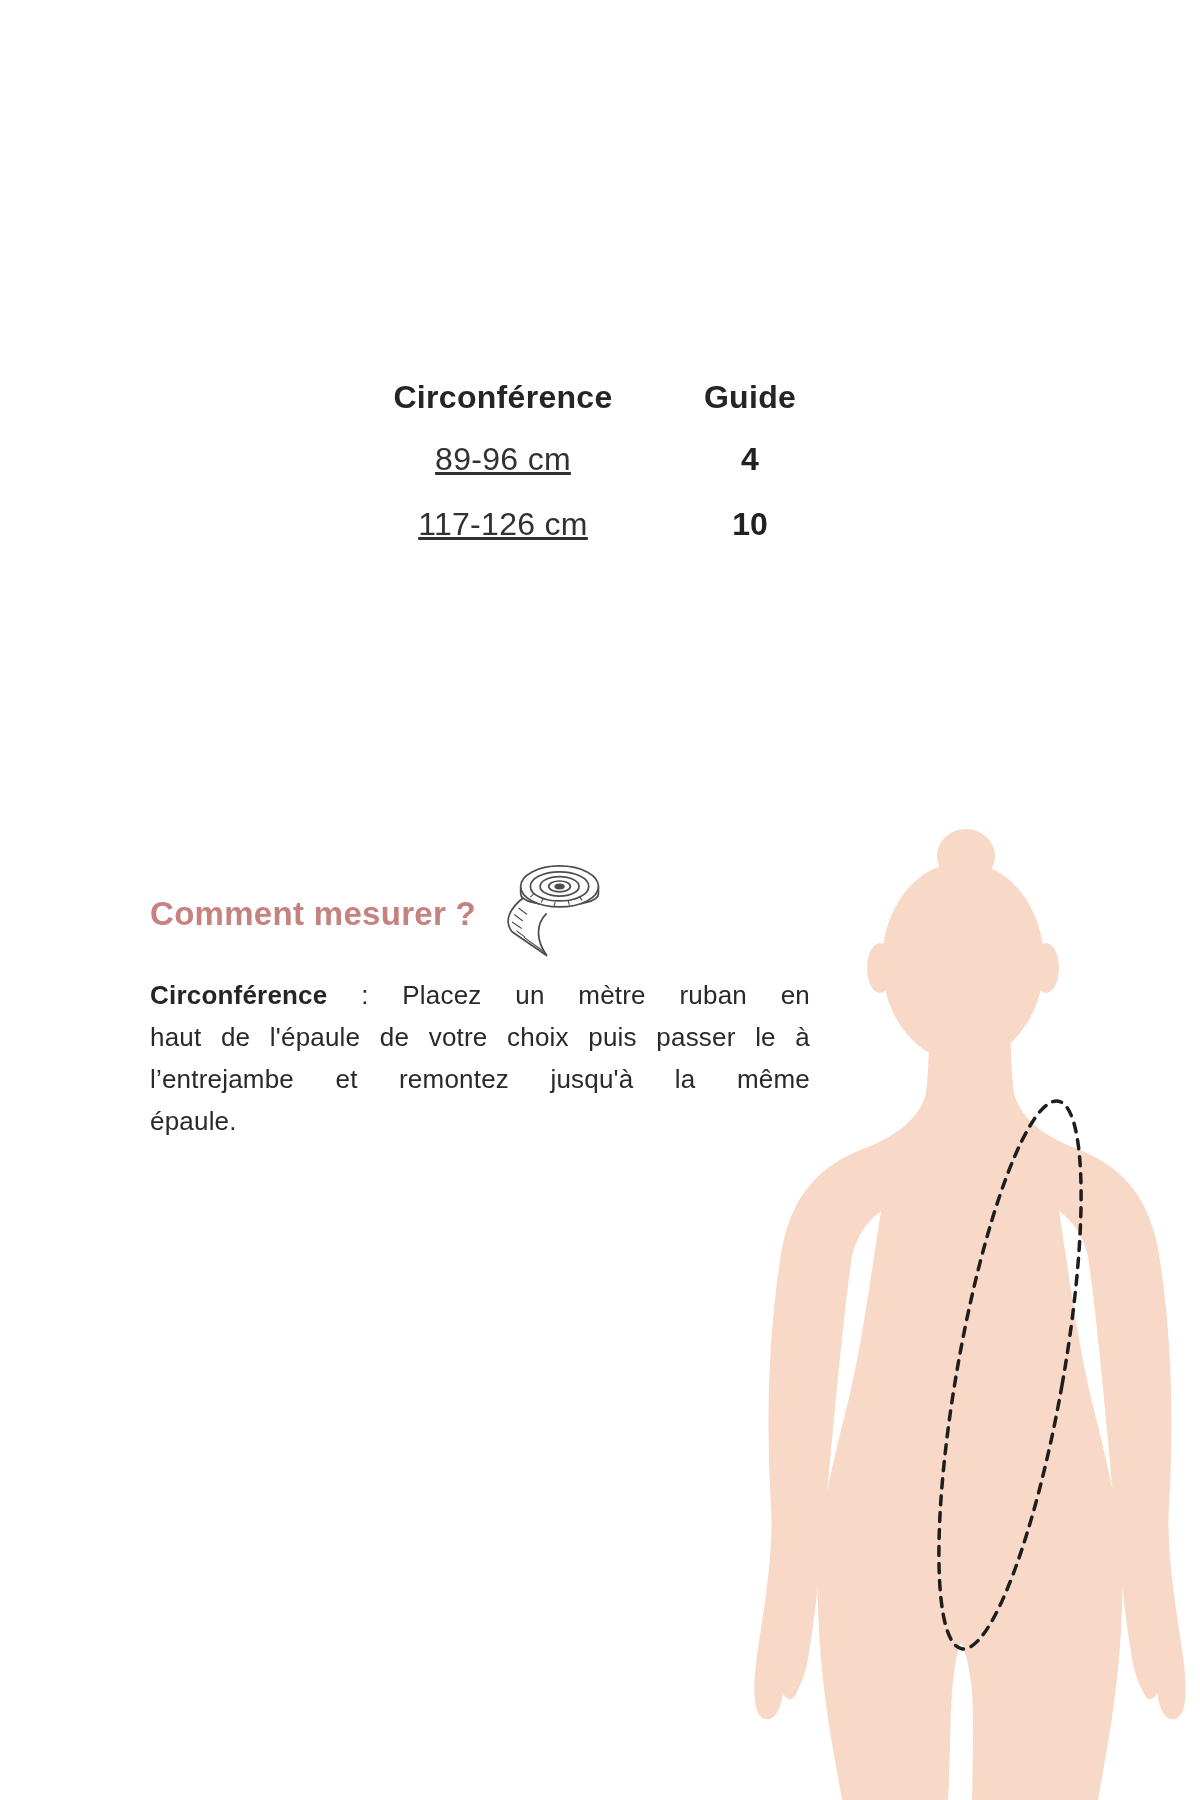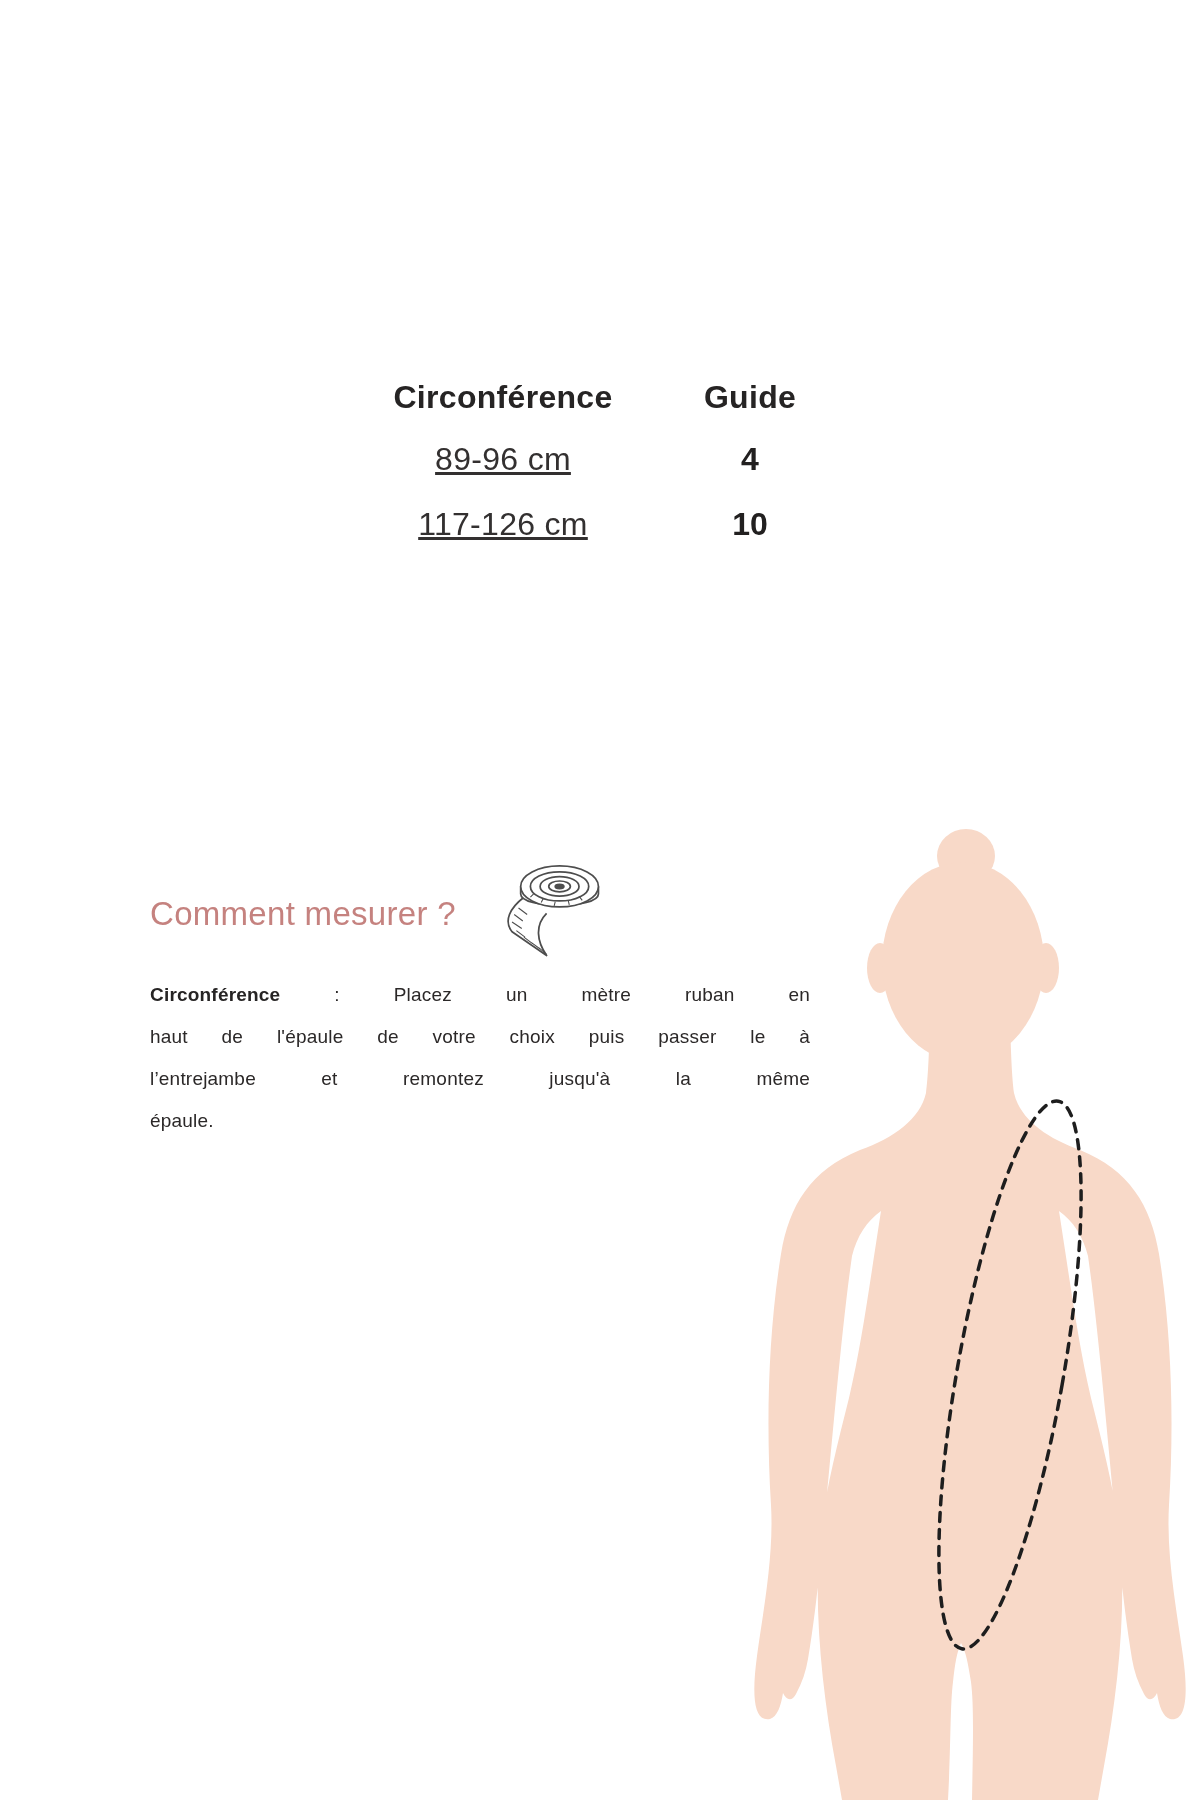--- a/index.html
+++ b/index.html
@@ -34,33 +34,33 @@
   .col-size{ width:178px; text-align:center; }
   .t-header .col-circ, .t-header .col-size{
     font-weight:700; font-size:32px; color:#262424; letter-spacing:0.3px;
   }
   .circ-val{ font-size:32px; color:#333030; letter-spacing:0.3px;text-decoration:underline; }
   .size-val{ font-size:32px; font-weight:700; color:#222020; }
   .measure-heading{
     position:absolute;
     left:150px; top:895px;
     font-size:33px;
-    font-weight:400;
+    font-weight:700;
     color:#c5827f;
     letter-spacing:0.3px;
   }
   .tape-icon{
     position:absolute;
     left:498px; top:852px;
     width:108px; height:112px;
   }
   .measure-paragraph{
     position:absolute;
     left:150px; top:974px; width:660px;
-    font-size:19px;
+    font-size:26px;
     line-height:42px;
     color:#2b2828;
     letter-spacing:0.2px;
   }
   .p-line{
     text-align:justify;
     text-align-last:justify;
   }
   .p-line.last{
     text-align:left;

